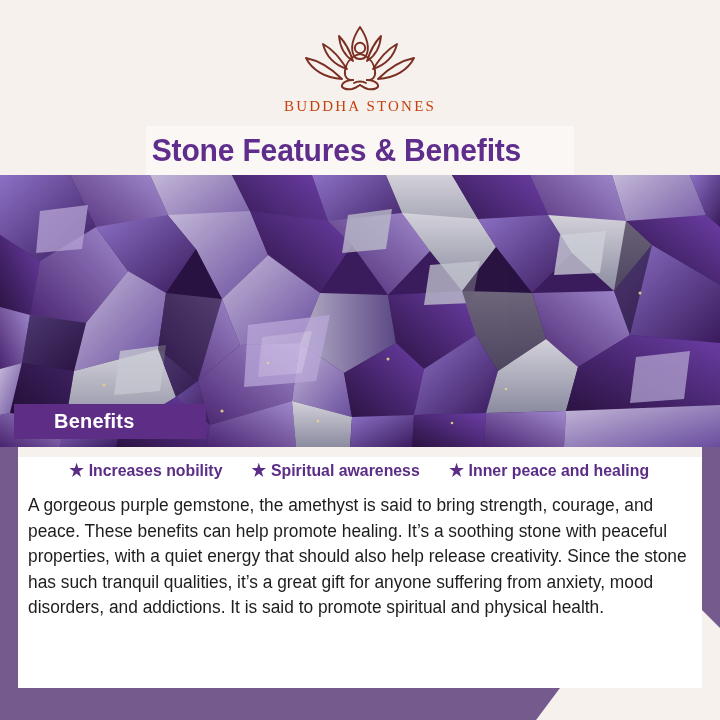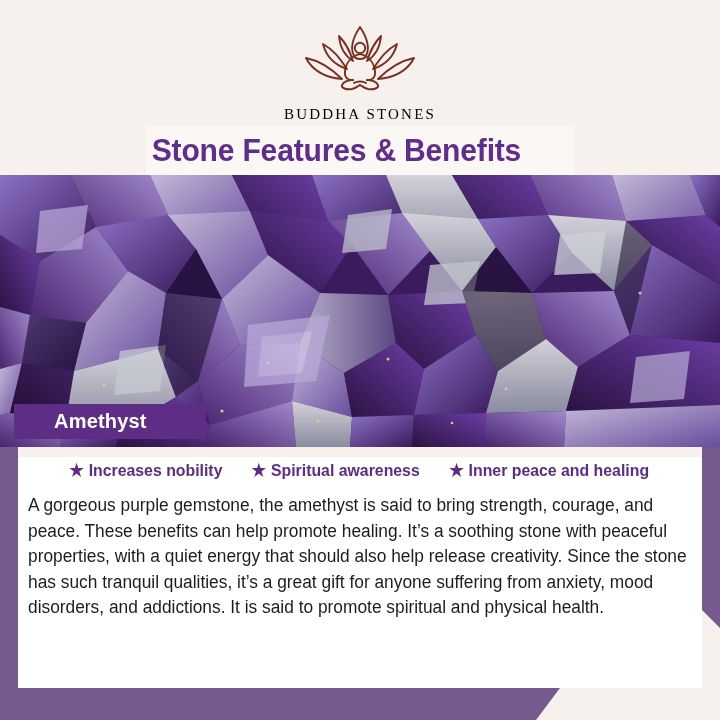--- a/index.html
+++ b/index.html
@@ -44,24 +44,24 @@
   #header{
     position:absolute;top:0;left:0;width:720px;height:175px;
     background:#f7f1ee;
   }
   #logo-wrap{
     position:absolute;top:22px;left:0;width:720px;
     display:flex;flex-direction:column;align-items:center;
   }
   #logo-mark{width:140px;height:72px;display:block;}
   #brand-name{
-    margin-top:12px;
+    margin-top:4px;
     font-family:"Liberation Serif", serif;
     font-size:15px;letter-spacing:2.2px;
-    color:#000000;font-weight:400;
+    color:#c2410c;font-weight:400;
     text-align:center;
   }
 
   
   #title-banner{
     position:absolute;top:126px;left:146px;width:428px;height:50px;
     background:#fbf7f4;
     display:flex;align-items:center;
   }
   #title-text{
@@ -297,21 +297,21 @@
           <circle cx="506" cy="214" r="1.3"></circle>
         <circle cx="640" cy="118" r="1.5"></circle>
           <circle cx="104" cy="210" r="1.4"></circle>
         <circle cx="452" cy="248" r="1.3"></circle>
           <circle cx="268" cy="188" r="1.2"></circle>
       </g>
     </svg>
   </div>
 
   <div id="label-bar">
-    <span id="label-text">Amethyst</span>
+    <span id="label-text">Benefits</span>
   </div>
 
   <div id="panel">
     <div id="panel-top-tint"></div>
 
     <div id="benefits">
       <div class="benefit">
         <span class="star">★</span>
         <span>Increases nobility</span>
       </div>

